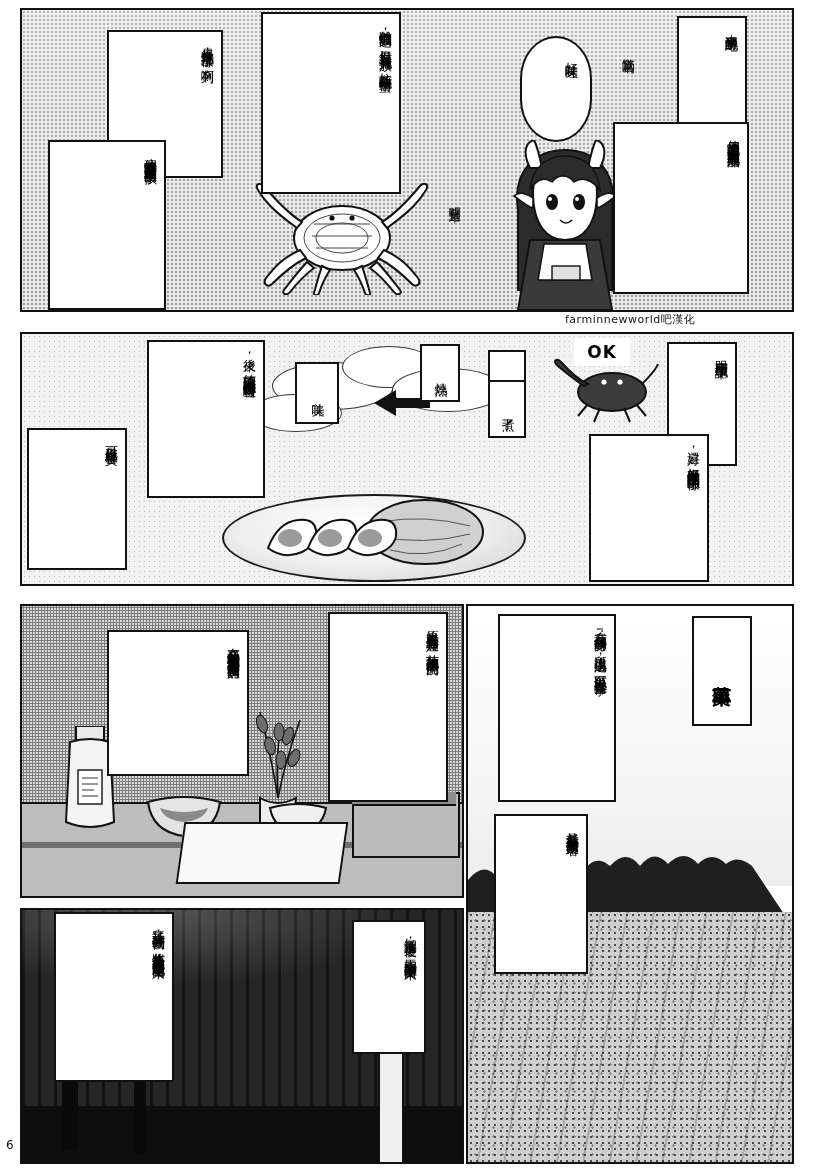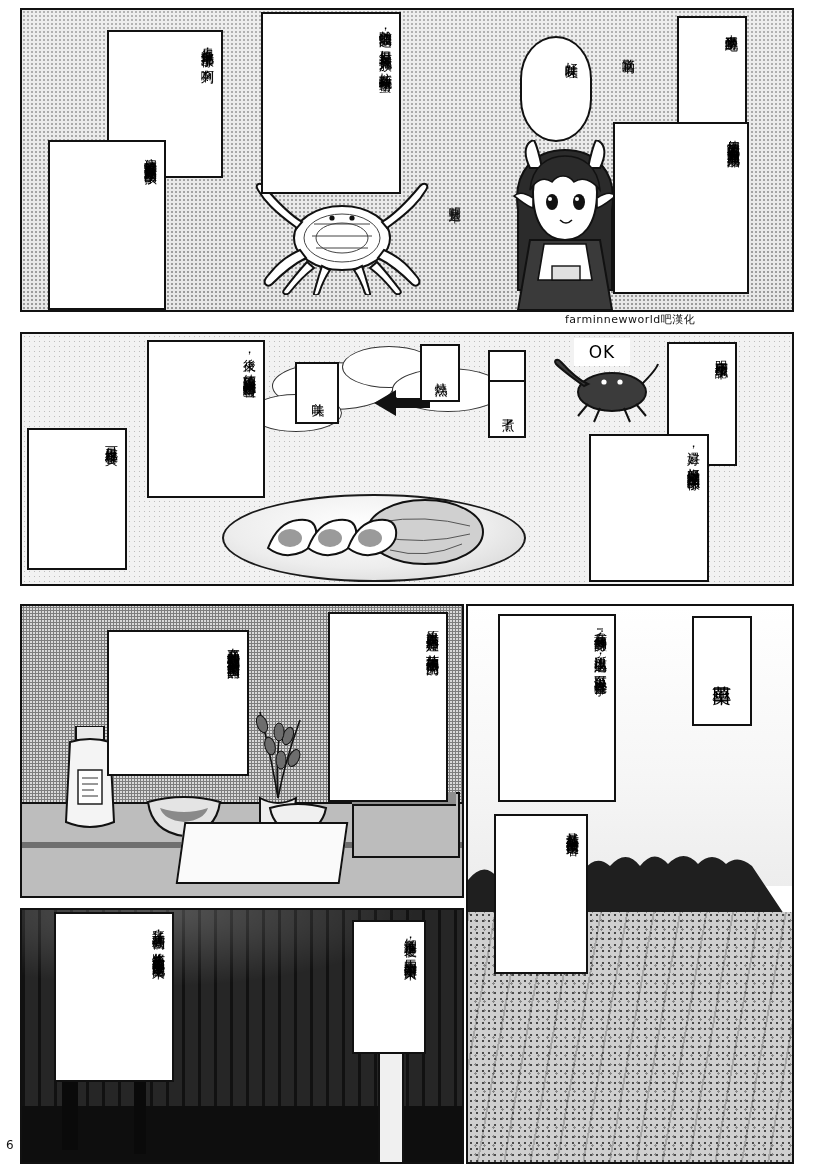--- a/index.html
+++ b/index.html
@@ -38,21 +38,21 @@
     font-size:13px;
     line-height:1.45;
     letter-spacing:1px;
     padding:6px 5px;
     display:flex;
     justify-content:flex-start;
     align-items:flex-start;
     white-space:pre-wrap;
     font-family:"DejaVu Sans","Liberation Sans",sans-serif;
   }
-  .bubble.big{font-size:16px;font-weight:normal;}
+  .bubble.big{font-size:16px;font-weight:bold;}
   .bubble.noborder{border:none;background:transparent;}
   .bubble.oval{border-radius:50%/40%;}
   .bubble.horiz{writing-mode:horizontal-tb;text-orientation:mixed;}
 
   .plain-text{
     position:absolute;
     writing-mode:vertical-rl;
     text-orientation:upright;
     font-size:13px;
     letter-spacing:1px;

